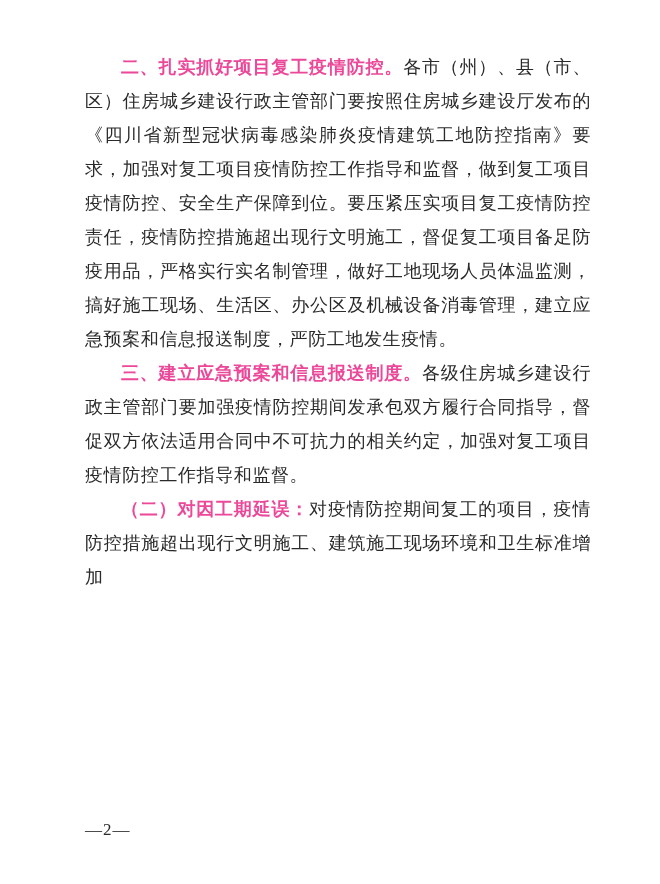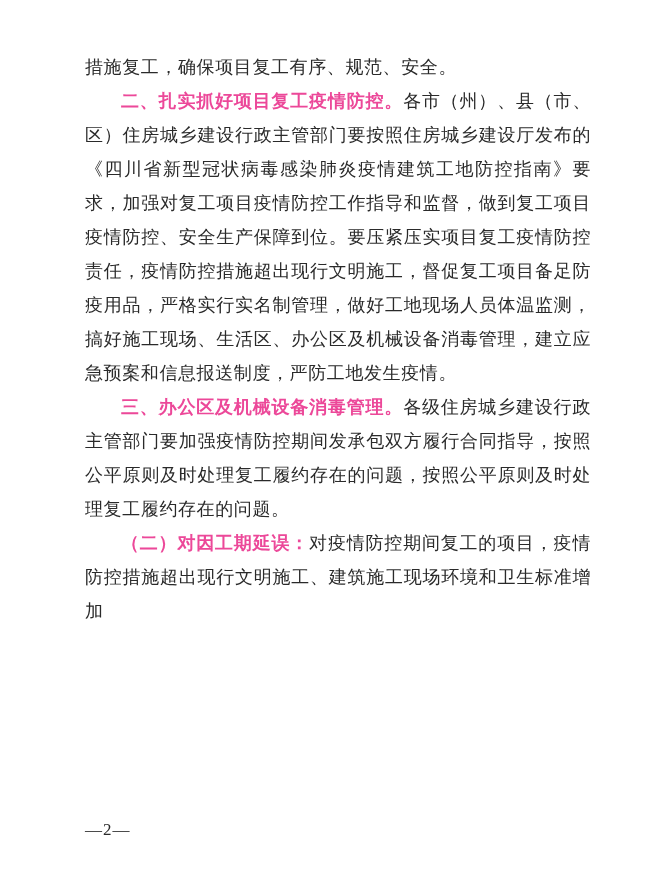--- a/index.html
+++ b/index.html
@@ -45,19 +45,18 @@
     font-size: 17px;
     letter-spacing: 1px;
     color: #2a2a2a;
   }
 </style>
 </head>
 <body>
 
 <div class="page">
   <div class="content">
-      <p class="para"><span>措施复工，确保项目复工有序、规范、安全。</span></p>
       <p class="para indent"><span class="lead">二、扎实抓好项目复工疫情防控。</span><span>各市（州）、县（市、区）住房城乡建设行政主管部门要按照住房城乡建设厅发布的《四川省新型冠状病毒感染肺炎疫情建筑工地防控指南》要求，加强对复工项目疫情防控工作指导和监督，做到复工项目疫情防控、安全生产保障到位。要压紧压实项目复工疫情防控责任，疫情防控措施超出现行文明施工，督促复工项目备足防疫用品，严格实行实名制管理，做好工地现场人员体温监测，搞好施工现场、生活区、办公区及机械设备消毒管理，建立应急预案和信息报送制度，严防工地发生疫情。</span></p>
-      <p class="para indent"><span class="lead">三、办公区及机械设备消毒管理。</span><span>各级住房城乡建设行政主管部门要加强疫情防控期间发承包双方履行合同指导，按照公平原则及时处理复工履约存在的问题，按照公平原则及时处理复工履约存在的问题。</span></p>
+      <p class="para indent"><span class="lead">三、建立应急预案和信息报送制度。</span><span>各级住房城乡建设行政主管部门要加强疫情防控期间发承包双方履行合同指导，督促双方依法适用合同中不可抗力的相关约定，加强对复工项目疫情防控工作指导和监督。</span></p>
       <p class="para indent"><span class="lead">（二）对因工期延误：</span><span>对疫情防控期间复工的项目，疫情防控措施超出现行文明施工、建筑施工现场环境和卫生标准增加</span></p>
     </div>
   <div class="footer">—2—</div>
 </div>
 
 </body></html>

